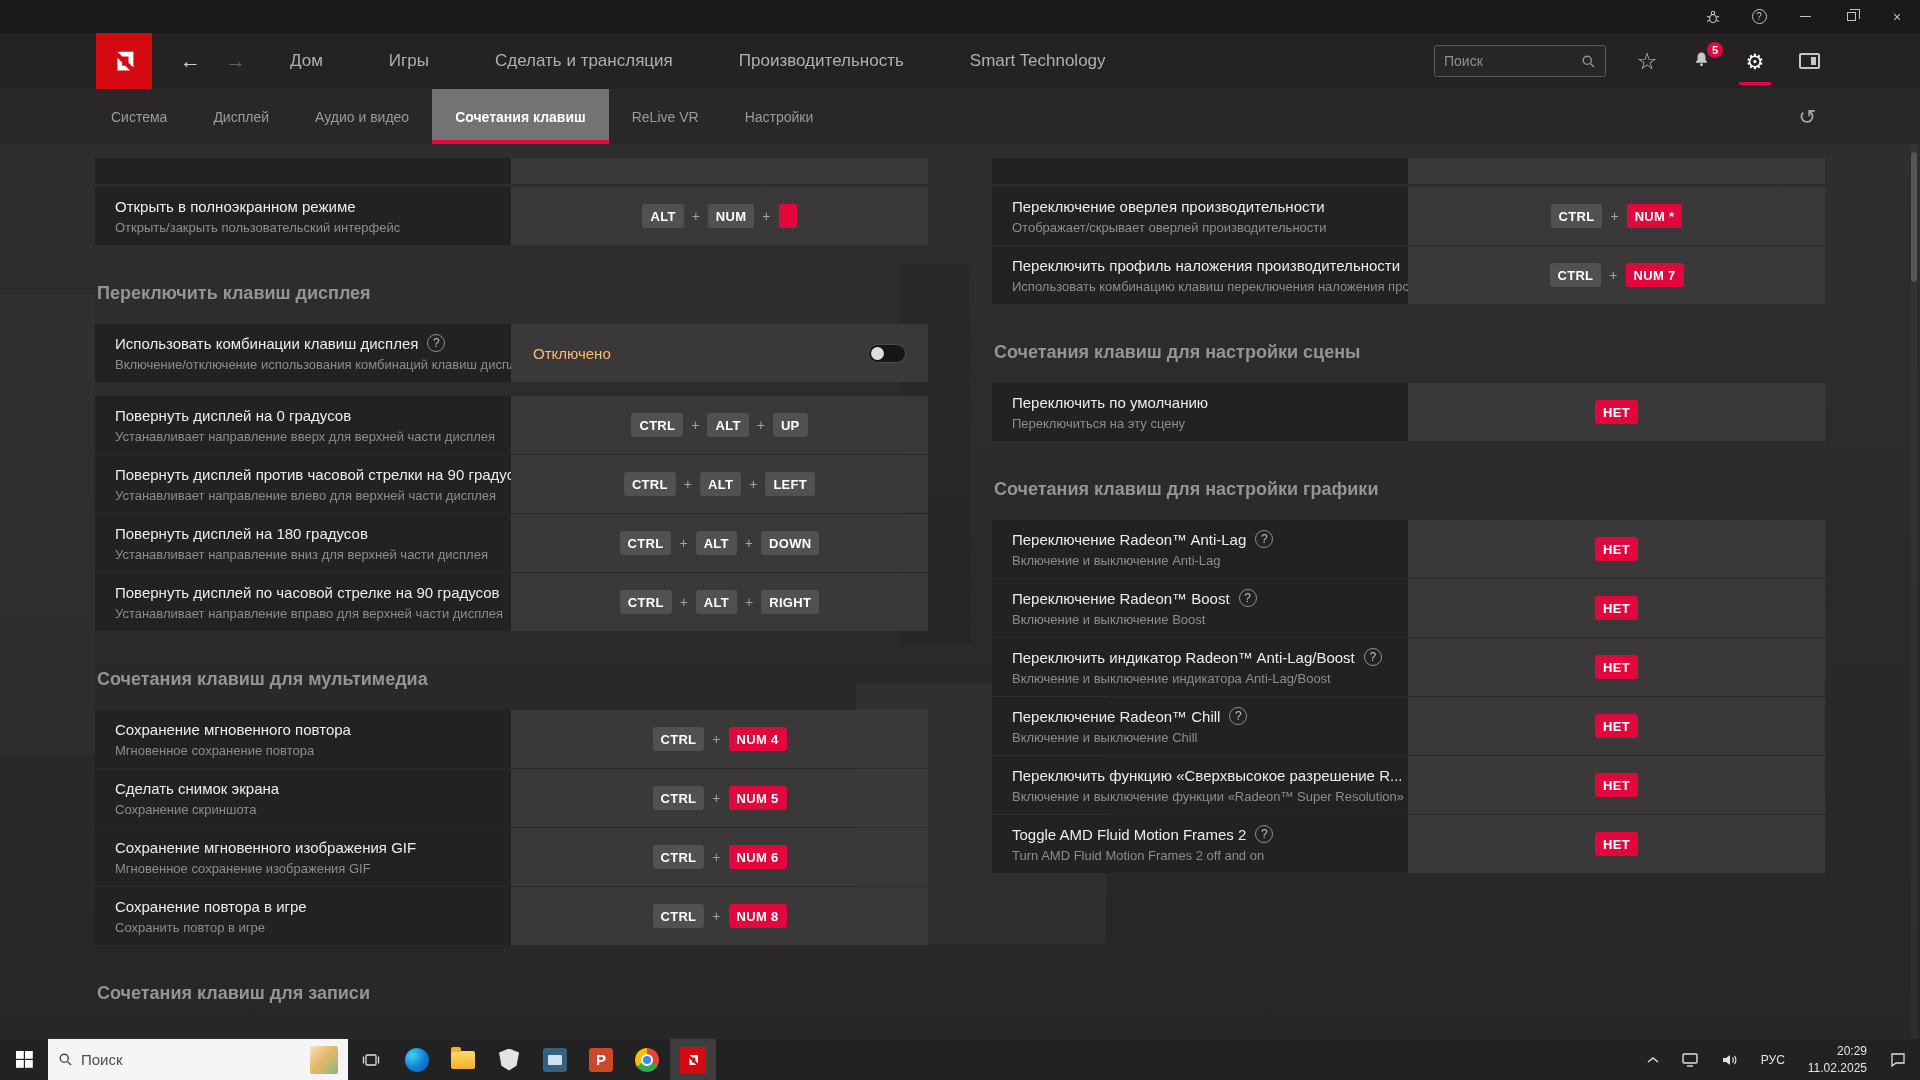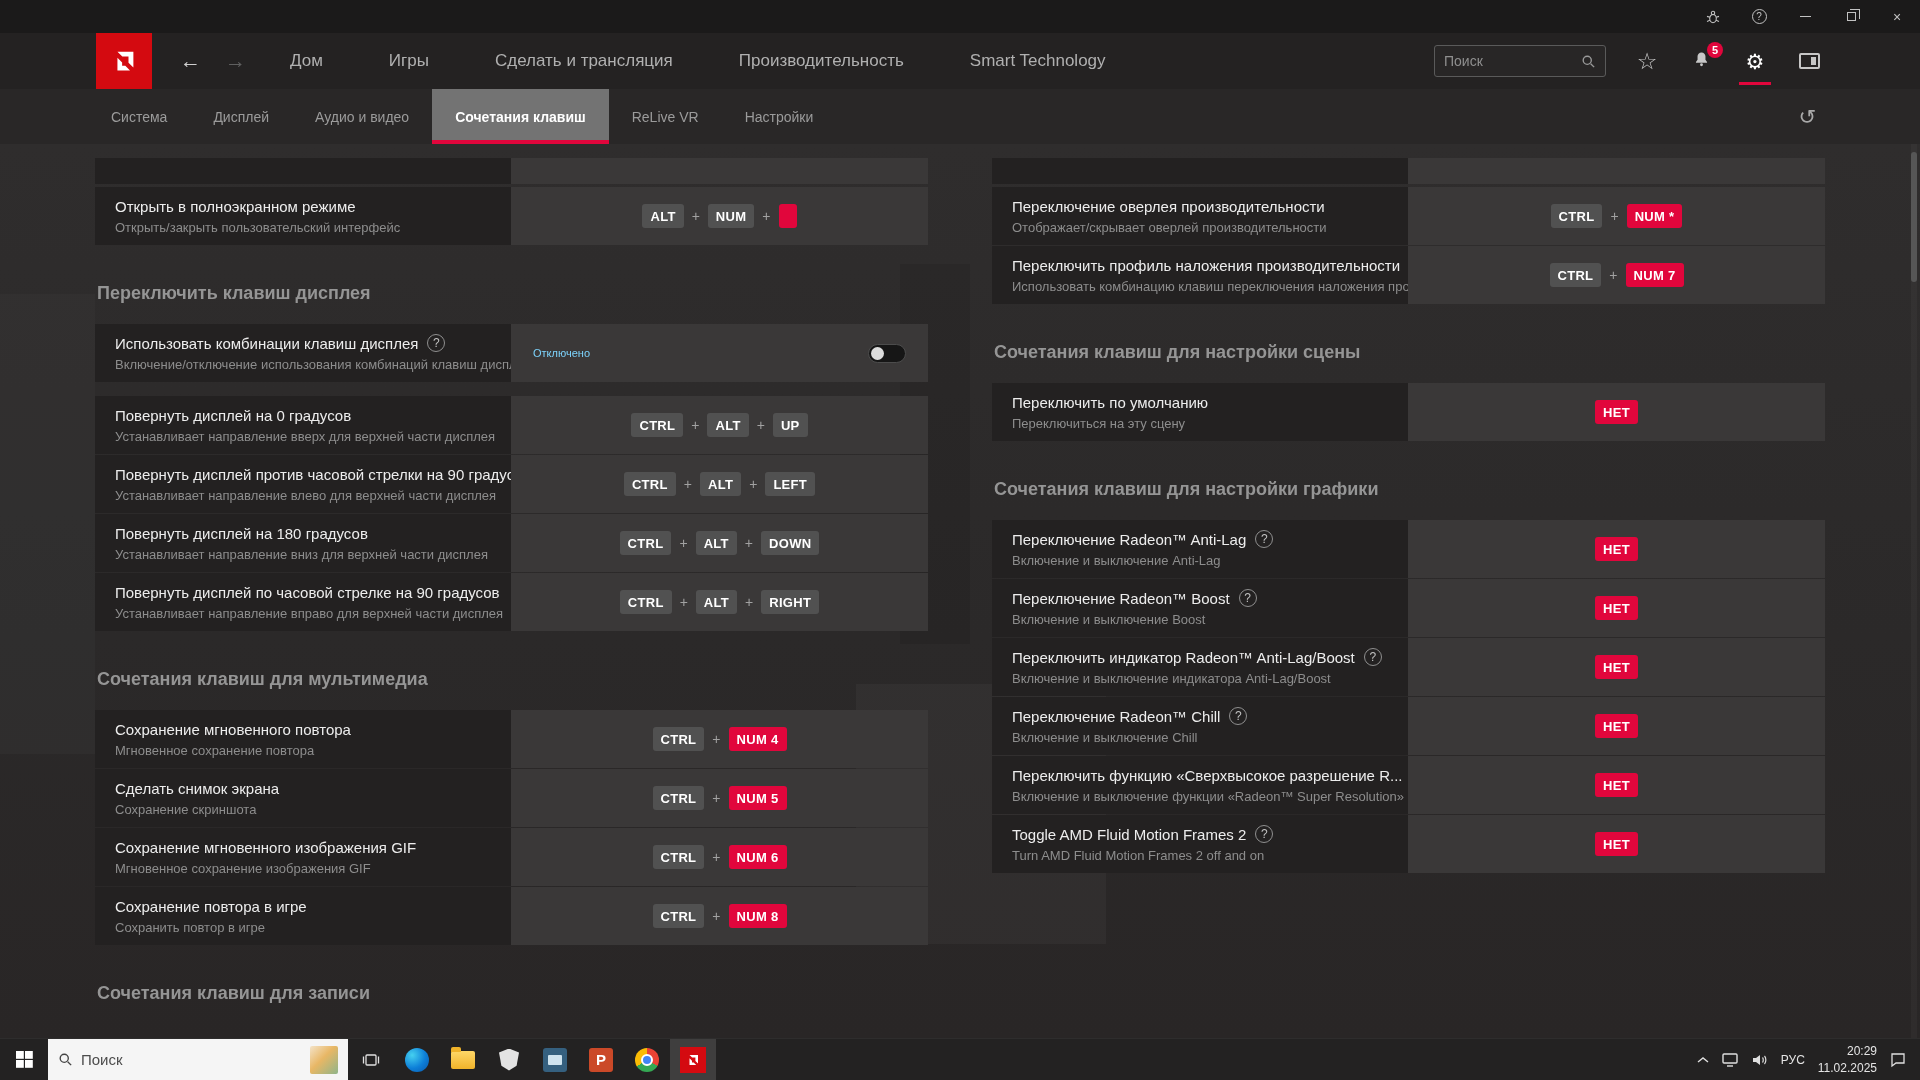--- a/index.html
+++ b/index.html
@@ -63,21 +63,21 @@
 
   .title-line { display:flex; align-items:center; white-space:nowrap; }
   .row-title { font-size:15px; color:#ededed; white-space:nowrap; }
   .row-sub { font-size:13px; color:#8d8d8d; margin-top:5px; white-space:nowrap; }
   .help-badge { flex:none; width:18px; height:18px; margin-left:9px; border:1px solid #8f8f8f; border-radius:50%; color:#c0c0c0; font-size:12px; display:inline-flex; align-items:center; justify-content:center; }
 
   .key { height:24px; min-width:26px; padding:0 8px; border-radius:3px; background:#515151; color:#fff; font-size:13px; font-weight:bold; display:inline-flex; align-items:center; justify-content:center; letter-spacing:.3px; white-space:nowrap; }
   .key.red { background:var(--accent); }
   .key.empty { min-width:18px; padding:0; }
   .plus { color:#a2a2a2; font-size:14px; margin:0 8px; }
-  .value-text { font-size:11px; color:#7dd3fc; }
+  .value-text { font-size:15px; color:#fdba74; }
 
   .toggle { width:38px; height:19px; border-radius:10px; background:#161616; border:1px solid #4c4c4c; position:relative; flex:none; }
   .toggle .knob { position:absolute; left:2px; top:2px; width:13px; height:13px; border-radius:50%; background:#dcdcdc; }
 
   .section-h { font-size:18px; font-weight:bold; color:#959595; margin:38px 0 20px 2px; white-space:nowrap; }
   .mt14 { margin-top:14px; }
 
   .scrollbar { position:absolute; right:3px; top:0; width:6px; height:100%; background:rgba(255,255,255,0.03); }
   .scrollbar .thumb { position:absolute; top:8px; right:0; width:6px; height:130px; border-radius:3px; background:#565656; }
 
@@ -93,21 +93,21 @@
   .edge-ic { width:24px; height:24px; border-radius:50%; background:radial-gradient(circle at 30% 30%, #45d0f0, #0d7fd8 55%, #0a57a8); }
   .folder-ic { width:24px; height:18px; border-radius:2px; background:linear-gradient(180deg,#ffd868,#f0b32a); position:relative; }
   .folder-ic::before { content:""; position:absolute; top:-4px; left:0; width:10px; height:5px; border-radius:2px 2px 0 0; background:#f0b32a; }
   .shield-ic { width:20px; height:22px; background:#e3e3e3; clip-path:polygon(50% 0, 100% 18%, 88% 78%, 50% 100%, 12% 78%, 0 18%); }
   .viewer-ic { width:24px; height:24px; border-radius:3px; background:#35607f; display:flex; align-items:center; justify-content:center; }
   .viewer-ic::before { content:""; width:14px; height:10px; background:#cfe3ef; border-radius:1px; }
   .ppt-ic { width:24px; height:24px; border-radius:3px; background:#cb4928; color:#fff; font-weight:bold; font-size:15px; display:flex; align-items:center; justify-content:center; }
   .chrome-ic { width:24px; height:24px; border-radius:50%; background:conic-gradient(#ea4335 0 33%, #34a853 33% 66%, #fbbc05 66% 100%); position:relative; }
   .chrome-ic::after { content:""; position:absolute; inset:6px; border-radius:50%; background:#4285f4; border:2px solid #fff; }
   .amd-ic { width:26px; height:26px; background:var(--logo); display:flex; align-items:center; justify-content:center; }
-  .tray { margin-left:auto; display:flex; align-items:center; gap:13px; padding-right:14px; color:#e4e4e4; }
+  .tray { margin-left:auto; display:flex; align-items:center; gap:23px; padding-right:14px; color:#e4e4e4; }
   .tray-lang { font-size:12px; }
   .tray-clock { font-size:12px; line-height:1.35; text-align:right; white-space:nowrap; }
 </style>
 </head>
 <body>
 
 <div class="screen">
 
   <div class="titlebar">
     <div class="tbtn">

